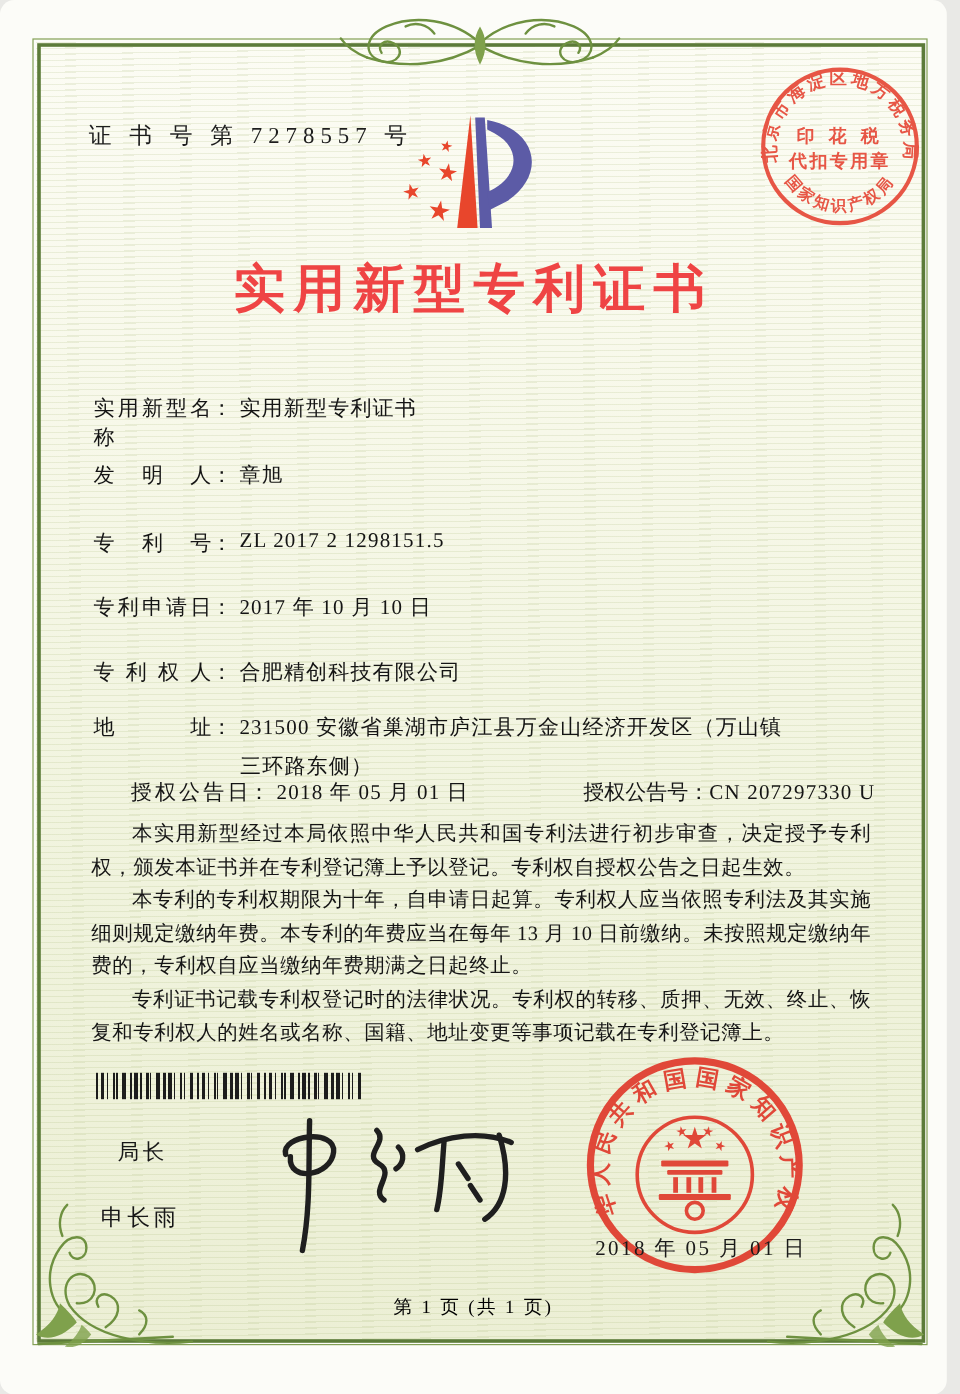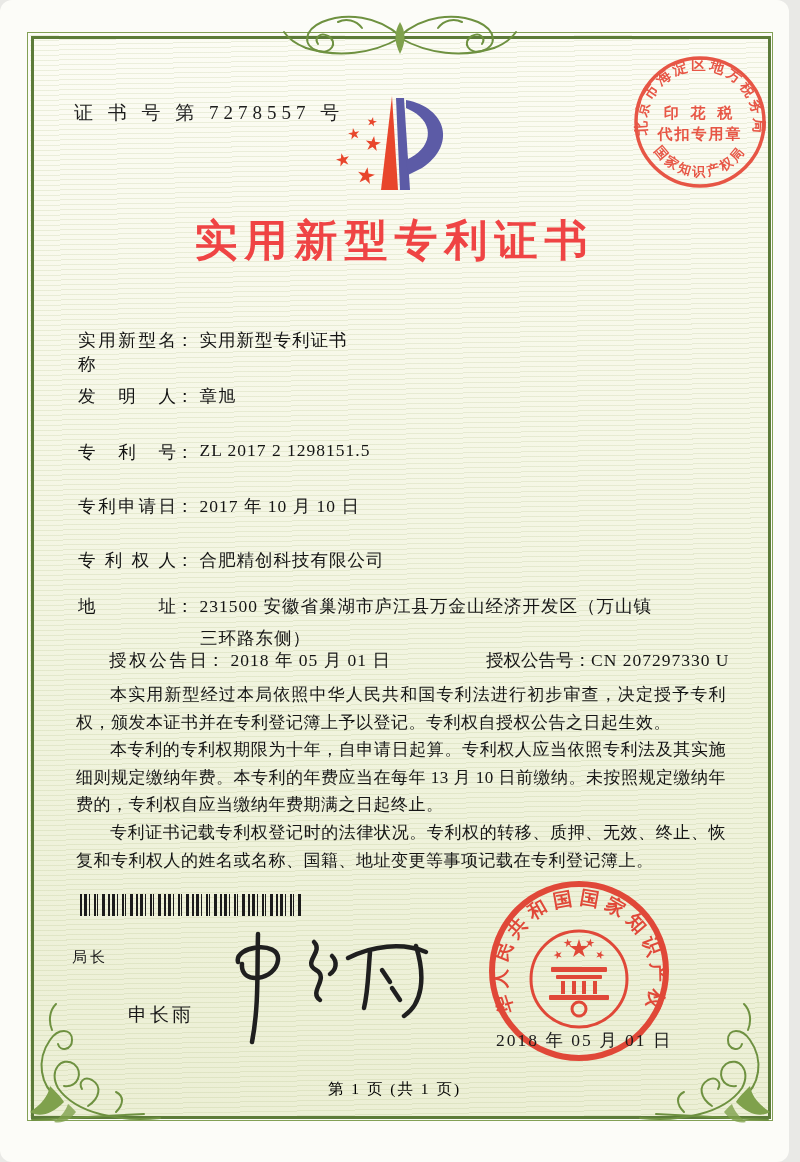--- a/index.html
+++ b/index.html
@@ -34,22 +34,22 @@
 
   .barcode{left:80px;top:894px;width:222px;height:22px;
     background:repeating-linear-gradient(90deg,
       #1c1c1c 0 2px, transparent 2px 4px,
       #1c1c1c 4px 7px, transparent 7px 9px,
       #1c1c1c 9px 10px, transparent 10px 14px,
       #1c1c1c 14px 16px, transparent 16px 17px,
       #1c1c1c 17px 18px, transparent 18px 22px,
       #1c1c1c 22px 25px, transparent 25px 28px);}
 
-  .sig-title{left:72px;top:948px;font-size:15px;letter-spacing:3px;}
-  .sig-name{left:84px;top:1002px;font-size:19px;letter-spacing:3px;margin-left:44px;}
+  .sig-title{left:98px;top:948px;font-size:18px;letter-spacing:3px;}
+  .sig-name{left:84px;top:1002px;font-size:19px;letter-spacing:3px;}
 
   .seal-date{left:496px;top:1028px;font-size:17.5px;letter-spacing:2px;color:#1a1a1a;}
   .page-footer{left:0;top:1079px;width:100%;text-align:center;font-size:15.5px;letter-spacing:2px;color:#000000;}
 
   svg{display:block;}
   .stroke-green{stroke:#6e9140;fill:none;stroke-width:2;stroke-linecap:round;}
   .fill-green{fill:#7fa14c;stroke:none;}
 </style>
 </head>
 <body>

